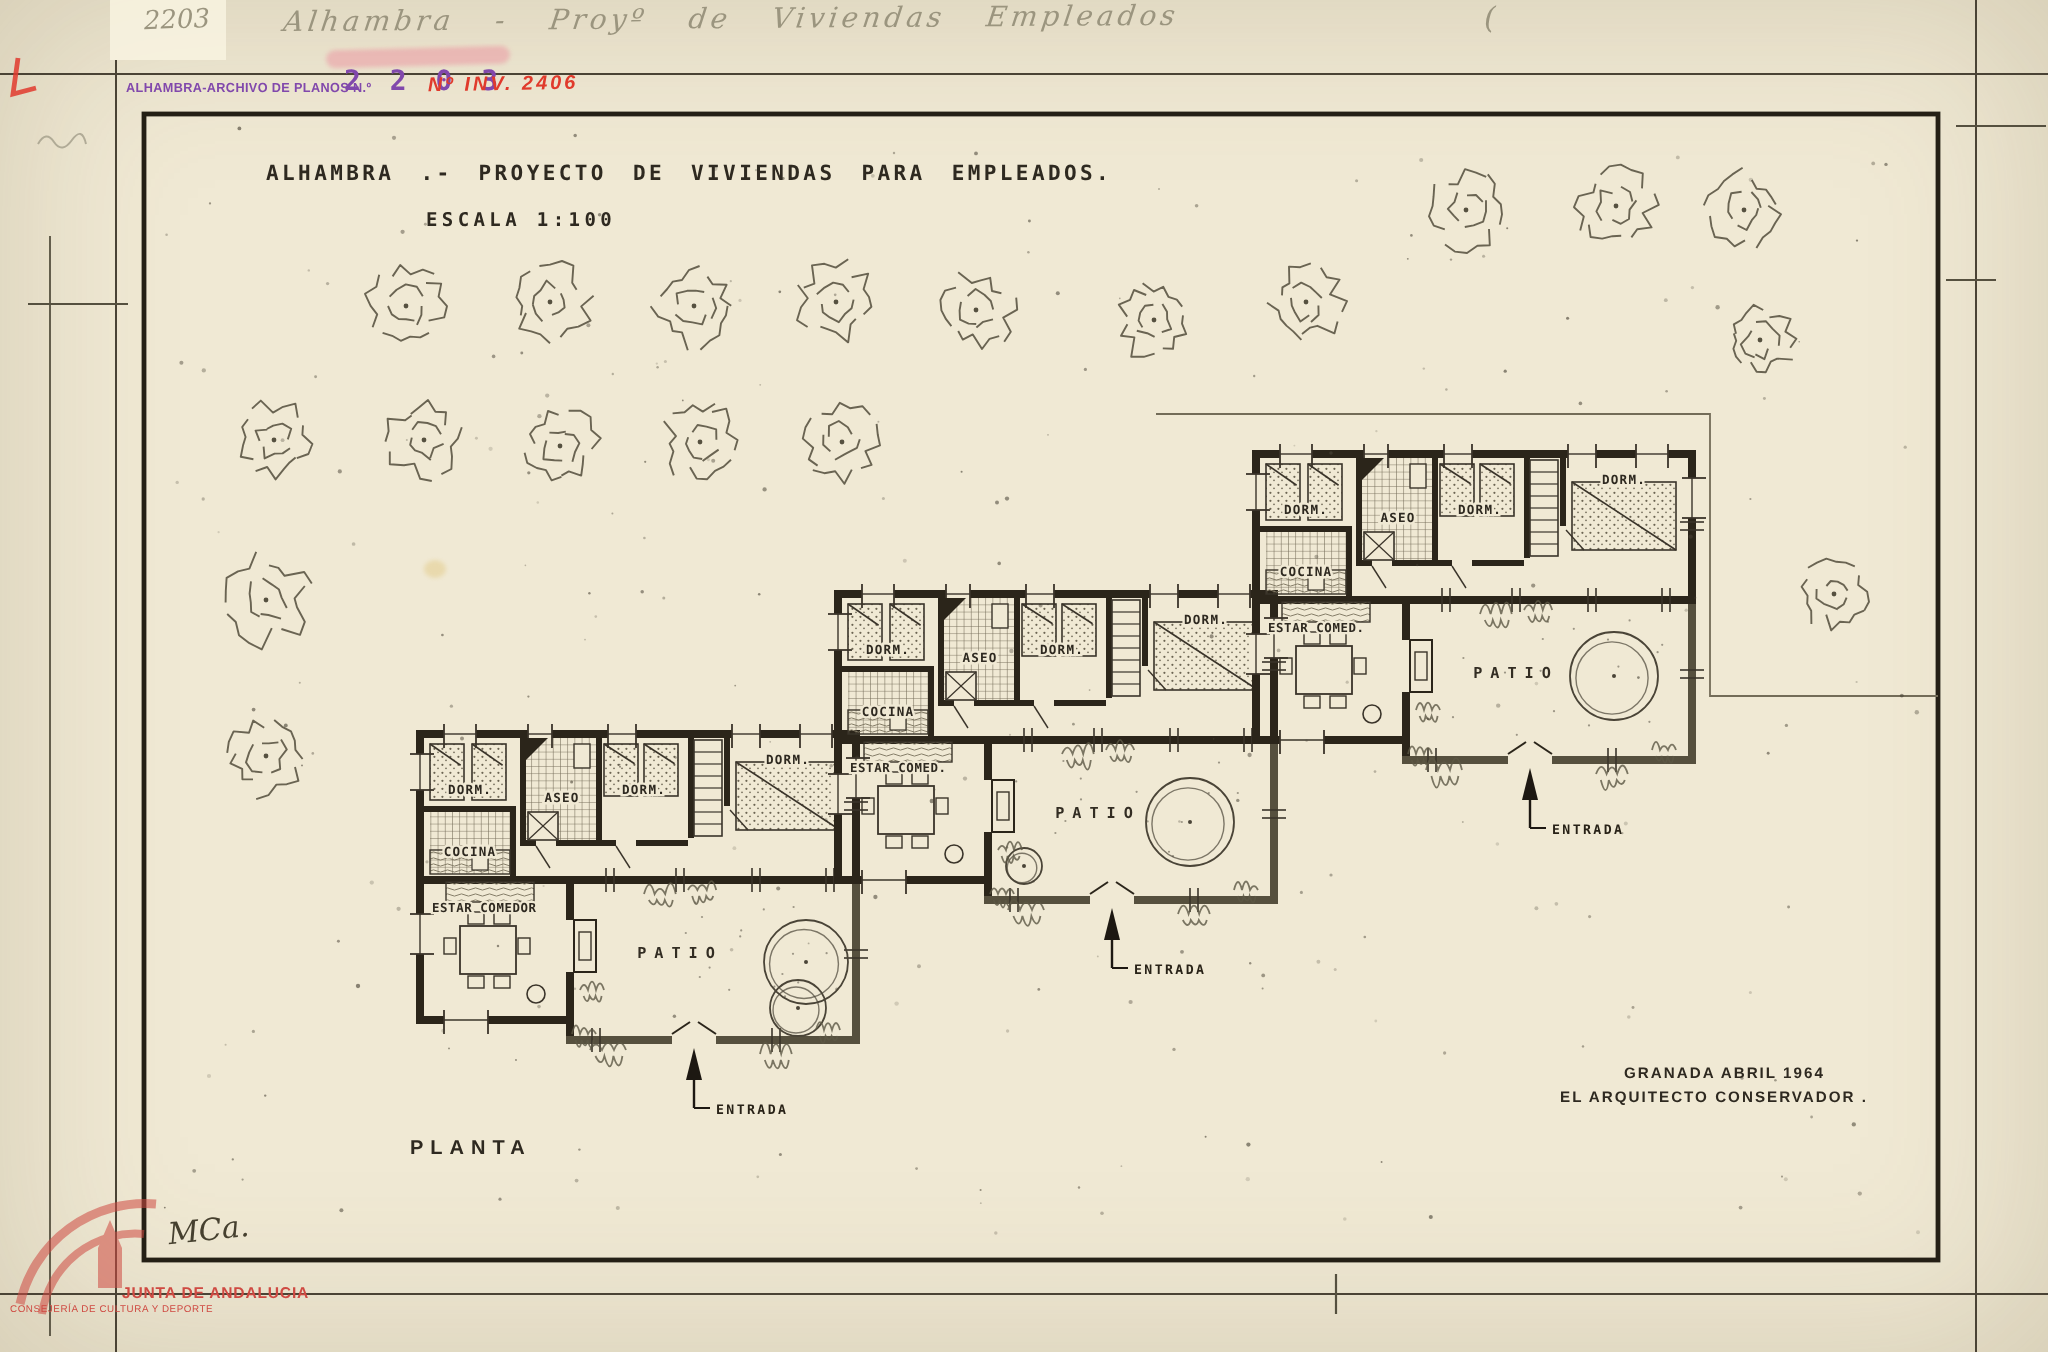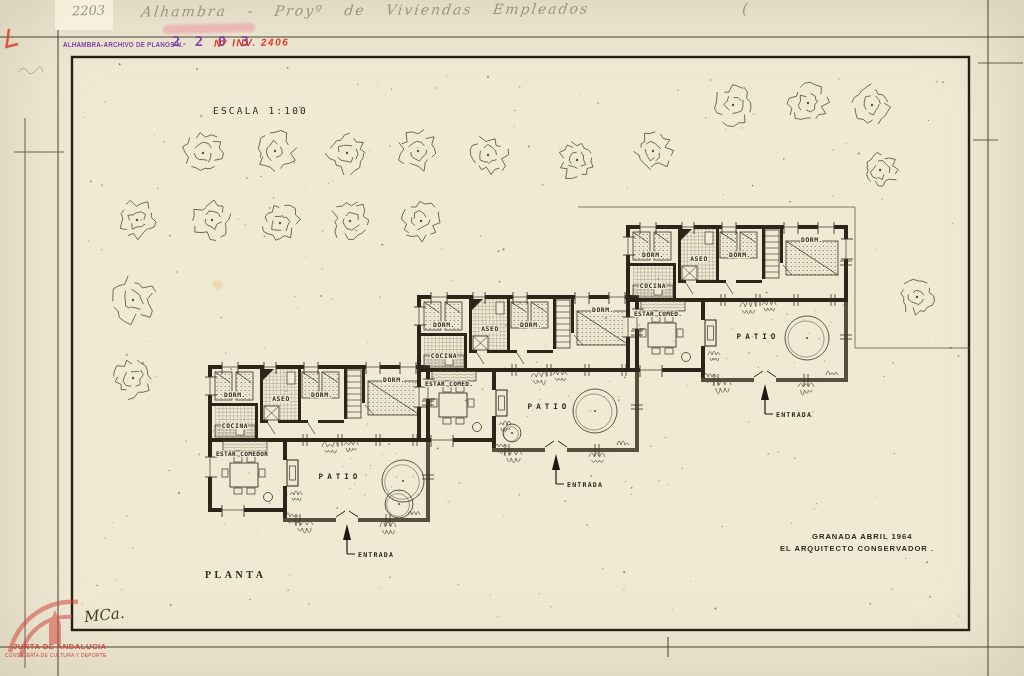--- a/index.html
+++ b/index.html
@@ -9,22 +9,22 @@
   .page svg{position:absolute;left:0;top:0;}
   .ov{position:absolute;white-space:nowrap;color:#2e2920;pointer-events:none;}
   .hw{font-family:"DejaVu Serif",serif;font-style:italic;color:#9b957f;}
   #hw-num{left:72px;top:3px;font-size:13px;transform:rotate(-2deg);}
   #hw-main{left:142px;top:2px;font-size:14px;letter-spacing:2px;word-spacing:14px;transform:skewX(-8deg) rotate(-.4deg);}
   #hw-paren{left:742px;top:0px;font-size:15px;}
   #stamp-label{left:63px;top:41px;font-size:6.6px;font-weight:bold;letter-spacing:.2px;transform:scaleX(.96);transform-origin:left;}
   #stamp-number{left:172px;top:33px;font-size:14px;font-weight:bold;letter-spacing:3px;font-family:"DejaVu Sans Mono",monospace;}
   #stamp-inv{left:214px;top:37px;font-size:10px;font-weight:bold;font-style:italic;letter-spacing:1.5px;transform:rotate(-1deg);}
   #title{left:133px;top:81px;font-size:10.5px;font-weight:bold;letter-spacing:1.7px;word-spacing:5px;font-family:"DejaVu Sans Mono",monospace;}
-  #scale{left:213px;top:105px;font-size:9.5px;font-weight:normal;letter-spacing:2.2px;font-family:"DejaVu Sans Mono",monospace;}
-  #plan-label{left:205px;top:569px;font-size:10px;font-weight:bold;letter-spacing:3.5px;font-family:Liberation Serif, serif;}
+  #scale{left:213px;top:105px;font-size:9.5px;font-weight:bold;letter-spacing:2.2px;font-family:"DejaVu Sans Mono",monospace;}
+  #plan-label{left:205px;top:569px;font-size:10px;font-weight:bold;letter-spacing:3.5px;font-family:Liberation Sans, sans-serif;}
   #date-block{left:780px;top:531px;font-size:7.6px;font-weight:bold;letter-spacing:1px;line-height:12px;font-family:Liberation Sans, sans-serif;text-align:left;}
   #date-block .l1{padding-left:32px;}
   #signature{left:84px;top:606px;font-family:"DejaVu Serif",serif;font-style:italic;font-size:15px;color:#46402f;transform:rotate(-6deg);}
   #wm-l1{left:13px;top:642px;font-size:7.8px;font-weight:bold;letter-spacing:.4px;}
   #wm-l2{left:5px;top:653px;font-size:4.9px;letter-spacing:.3px;}
   .patch{position:absolute;pointer-events:none;}
   #tape{left:55px;top:0;width:58px;height:30px;background:#f8f3e1;opacity:.85;}
   #smudge{left:163px;top:24px;width:92px;height:9px;background:rgba(236,128,150,.42);border-radius:5px;filter:blur(1px);transform:rotate(-1.5deg);}
   #stain1{left:212px;top:280px;width:11px;height:9px;background:#d8b24a;opacity:.28;border-radius:50%;filter:blur(1px);}
   
@@ -936,24 +936,25 @@
   </svg>
 
   <div class="ov hw" id="hw-num">2203</div>
   <div class="ov hw" id="hw-main">Alhambra - Proyº de Viviendas Empleados</div>
   <div class="ov hw" id="hw-paren">(</div>
 
   <div class="ov" id="stamp-label" style="color: rgb(129, 72, 172);">ALHAMBRA-ARCHIVO DE PLANOS N.º</div>
   <div class="ov" id="stamp-number" style="color: rgb(129, 72, 172);">2 2 0 3</div>
   <div class="ov" id="stamp-inv" style="color: rgb(224, 58, 44);">Nº INV. 2406</div>
 
+  <div class="ov" id="title">ALHAMBRA .- PROYECTO DE VIVIENDAS PARA EMPLEADOS.</div>
   <div class="ov" id="scale">ESCALA 1:100</div>
   <div class="ov" id="plan-label">PLANTA</div>
 
   <div class="ov" id="date-block">
     <div class="l1">GRANADA ABRIL 1964</div>
     <div class="l2">EL ARQUITECTO CONSERVADOR .</div>
   </div>
 
   <div class="ov" id="signature">MCa.</div>
-  <div class="ov" id="wm-l1" style="color: rgb(207, 74, 66);">JUNTA DE ANDALUCIA</div>
+  <div class="ov" id="wm-l1" style="color: rgb(207, 74, 66); margin-left: 48px;">JUNTA DE ANDALUCIA</div>
   <div class="ov" id="wm-l2" style="color: rgb(207, 74, 66);">CONSEJERÍA DE CULTURA Y DEPORTE</div>
 </div>
 
 </body></html>

